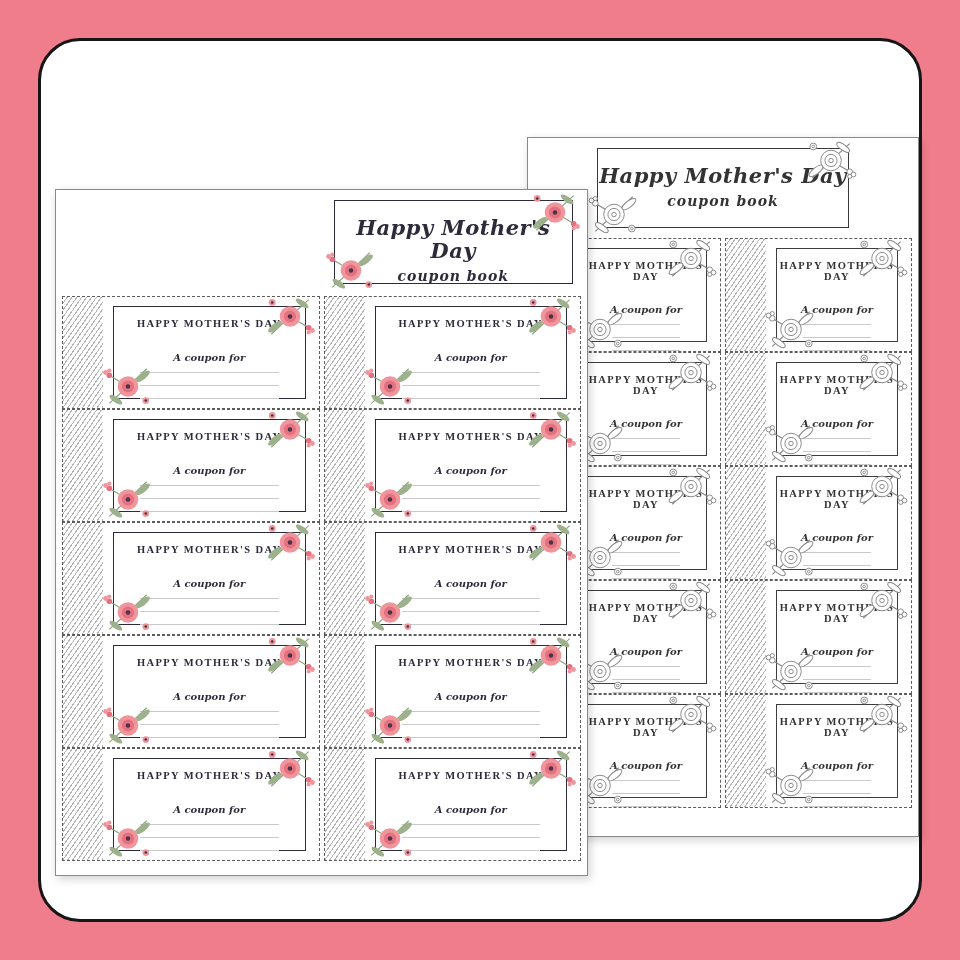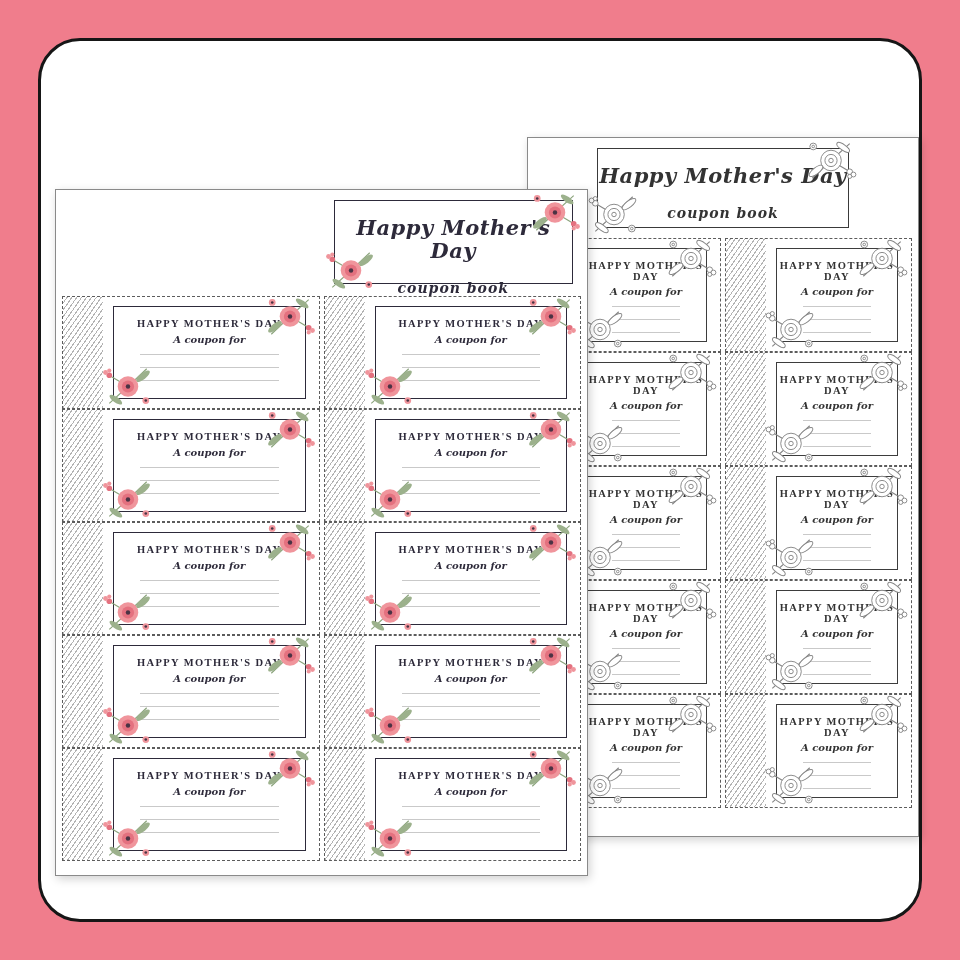--- a/index.html
+++ b/index.html
@@ -39,39 +39,39 @@
   }
   .cell{position:relative;}
   
   .title-box{
     position:relative;border:1.6px solid #2d2a3a;background:#fff;
     text-align:center;box-sizing:border-box;
   }
   .color-page .title-box{margin:4px 10px 0 12px;height:84px;}
   .bw-page .title-box{width:252px;height:80px;margin:10px auto 10px auto;border-color:#3a3a3a;}
   .t1{margin-top:15px;font:italic 700 21px/1.1 "DejaVu Serif", serif;color:#2d2a3a;letter-spacing:.5px;}
-  .t2{margin-top:19px;font:italic 700 14px/1 "DejaVu Serif", serif;color:#2d2a3a;letter-spacing:1px;}
+  .t2{margin-top:7px;font:italic 700 14px/1 "DejaVu Serif", serif;color:#2d2a3a;letter-spacing:1px;}
   .bw-page .t1,.bw-page .t2{color:#333;}
   
   .coupon{
     position:relative;display:flex;align-items:stretch;height:100%;
     border:1px dashed #5c5c5c;box-sizing:border-box;background:#fff;
     margin:0 2px -1px 2px;
   }
   .hatch{
     flex:0 0 40px;
     background:repeating-linear-gradient(125deg, transparent 0 3px, #b3b3b3 3px 4px);
   }
   .cbox{
     flex:1;margin:9px 13px 9px 10px;border:1.6px solid #2d2a3a;background:#fff;
     position:relative;text-align:center;box-sizing:border-box;
   }
   .bw-page .cbox{border-color:#3d3d3d;}
   .c-head{margin-top:12px;font:700 10.5px/1 "Liberation Serif", serif;letter-spacing:1.4px;color:#2d2a3a;}
-  .c-sub{margin-top:5px;font:italic 700 10px/1 "DejaVu Serif", serif;color:#2d2a3a;}
+  .c-sub{margin-top:23px;font:italic 700 10px/1 "DejaVu Serif", serif;color:#2d2a3a;}
   .bw-page .c-head,.bw-page .c-sub{color:#333;}
   .lines{margin-top:9px;}
   .lines i{display:block;height:0;border-bottom:1px solid #c9c9c9;margin:0 26px 12px 26px;}
   
   .fl{position:absolute;width:58px;height:49px;pointer-events:none;}
   .fl-tr{top:-15px;right:-14px;}
   .fl-bl{bottom:-13px;left:-15px;transform:rotate(180deg);}
   .title-box .fl-tr{top:-13px;right:-12px;}
   .title-box .fl-bl{bottom:-12px;left:-13px;}
   svg.defs{position:absolute;width:0;height:0;}

